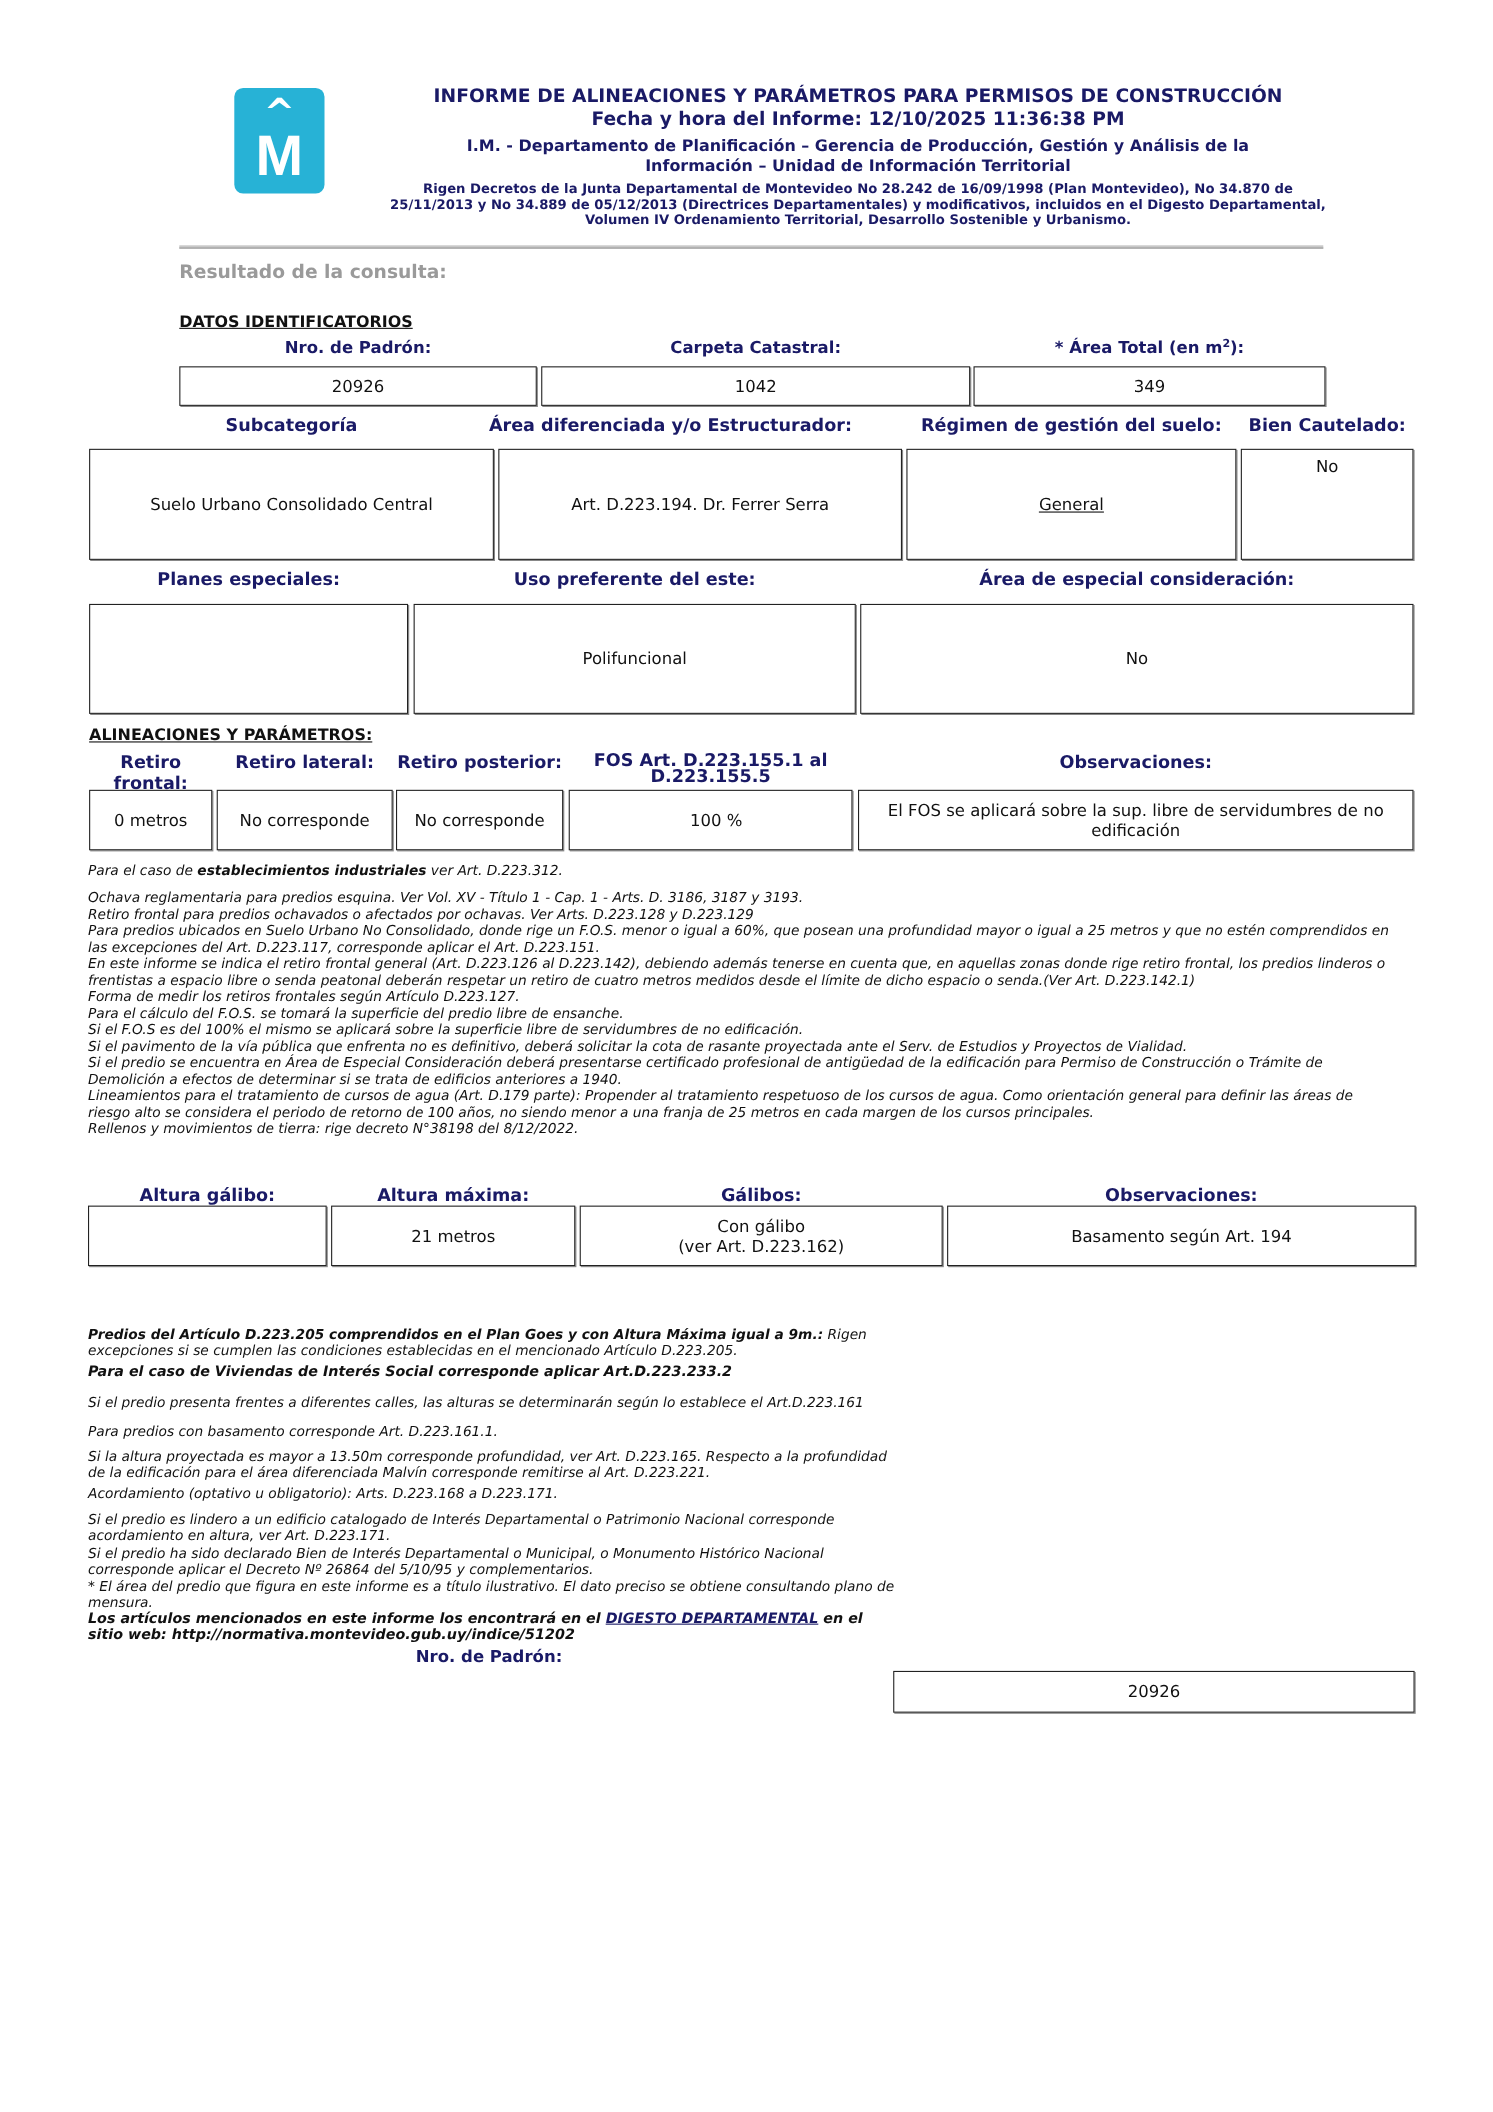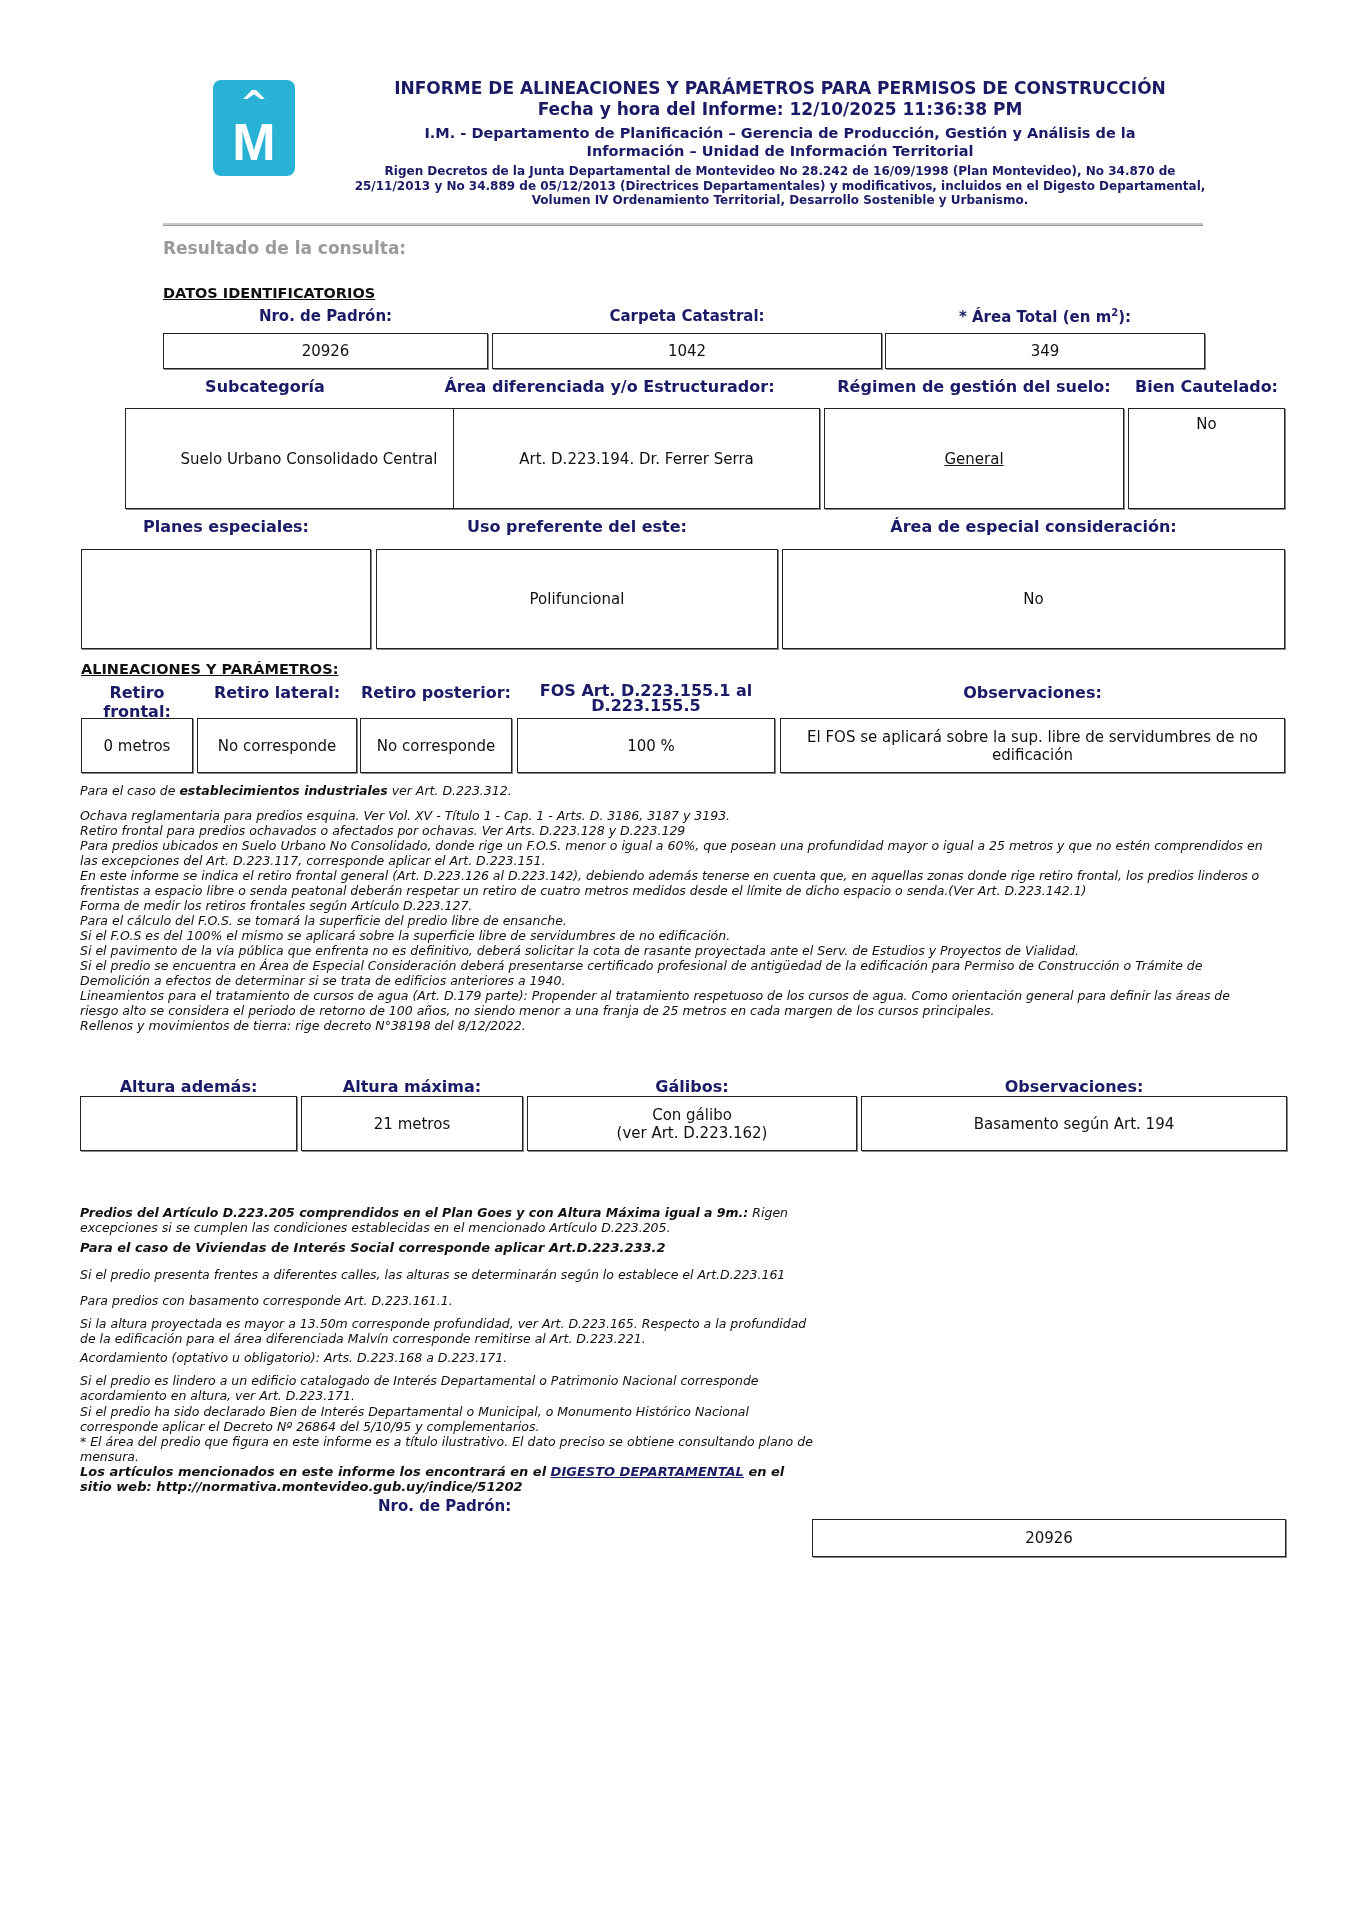--- a/index.html
+++ b/index.html
@@ -50,21 +50,21 @@
 
 <div class="abs box" style="left:163px;top:333px;width:325px;height:36px;">20926</div>
 <div class="abs box" style="left:492px;top:333px;width:390px;height:36px;">1042</div>
 <div class="abs box" style="left:885px;top:333px;width:320px;height:36px;">349</div>
 
 <div class="abs lbl" style="left:81px;top:377px;width:368px;">Subcategoría</div>
 <div class="abs lbl" style="left:426px;top:377px;width:367px;">Área diferenciada y/o Estructurador:</div>
 <div class="abs lbl" style="left:824px;top:377px;width:300px;">Régimen de gestión del suelo:</div>
 <div class="abs lbl" style="left:1128px;top:377px;width:157px;">Bien Cautelado:</div>
 
-<div class="abs box" style="left:81px;top:408px;width:368px;height:101px;margin-left:44px;">Suelo Urbano Consolidado Central</div>
+<div class="abs box" style="left:81px;top:408px;width:368px;height:101px;">Suelo Urbano Consolidado Central</div>
 <div class="abs box" style="left:453px;top:408px;width:367px;height:101px;">Art. D.223.194. Dr. Ferrer Serra</div>
 <div class="abs box" style="left:824px;top:408px;width:300px;height:101px;text-decoration:underline;">General</div>
 <div class="abs box top" style="left:1128px;top:408px;width:157px;height:101px;">No</div>
 
 <div class="abs lbl" style="left:81px;top:517px;width:290px;">Planes especiales:</div>
 <div class="abs lbl" style="left:376px;top:517px;width:402px;">Uso preferente del este:</div>
 <div class="abs lbl" style="left:782px;top:517px;width:503px;">Área de especial consideración:</div>
 
 <div class="abs box" style="left:81px;top:549px;width:290px;height:100px;"></div>
 <div class="abs box" style="left:376px;top:549px;width:402px;height:100px;">Polifuncional</div>
@@ -94,21 +94,21 @@
   <div>En este informe se indica el retiro frontal general (Art. D.223.126 al D.223.142), debiendo además tenerse en cuenta que, en aquellas zonas donde rige retiro frontal, los predios linderos o frentistas a espacio libre o senda peatonal deberán respetar un retiro de cuatro metros medidos desde el límite de dicho espacio o senda.(Ver Art. D.223.142.1)</div>
   <div>Forma de medir los retiros frontales según Artículo D.223.127.</div>
   <div>Para el cálculo del F.O.S. se tomará la superficie del predio libre de ensanche.</div>
   <div>Si el F.O.S es del 100% el mismo se aplicará sobre la superficie libre de servidumbres de no edificación.</div>
   <div>Si el pavimento de la vía pública que enfrenta no es definitivo, deberá solicitar la cota de rasante proyectada ante el Serv. de Estudios y Proyectos de Vialidad.</div>
   <div>Si el predio se encuentra en Área de Especial Consideración deberá presentarse certificado profesional de antigüedad de la edificación para Permiso de Construcción o Trámite de Demolición a efectos de determinar si se trata de edificios anteriores a 1940.</div>
   <div>Lineamientos para el tratamiento de cursos de agua (Art. D.179 parte): Propender al tratamiento respetuoso de los cursos de agua. Como orientación general para definir las áreas de riesgo alto se considera el periodo de retorno de 100 años, no siendo menor a una franja de 25 metros en cada margen de los cursos principales.</div>
   <div>Rellenos y movimientos de tierra: rige decreto N°38198 del 8/12/2022.</div>
 </div>
 
-<div class="abs lbl" style="left:80px;top:1077px;width:217px;">Altura además:</div>
+<div class="abs lbl" style="left:80px;top:1077px;width:217px;">Altura gálibo:</div>
 <div class="abs lbl" style="left:301px;top:1077px;width:222px;">Altura máxima:</div>
 <div class="abs lbl" style="left:527px;top:1077px;width:330px;">Gálibos:</div>
 <div class="abs lbl" style="left:861px;top:1077px;width:426px;">Observaciones:</div>
 
 <div class="abs box" style="left:80px;top:1096px;width:217px;height:55px;"></div>
 <div class="abs box" style="left:301px;top:1096px;width:222px;height:55px;">21 metros</div>
 <div class="abs box" style="left:527px;top:1096px;width:330px;height:55px;flex-direction:column;">
   <span>Con gálibo</span>
   <span>(ver Art. D.223.162)</span>
 </div>

